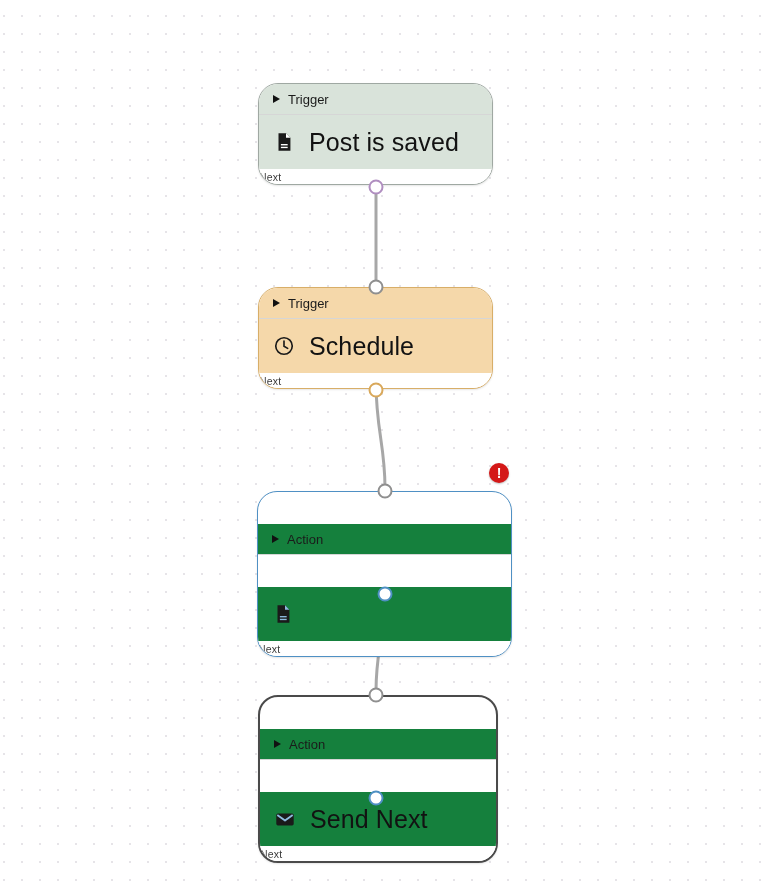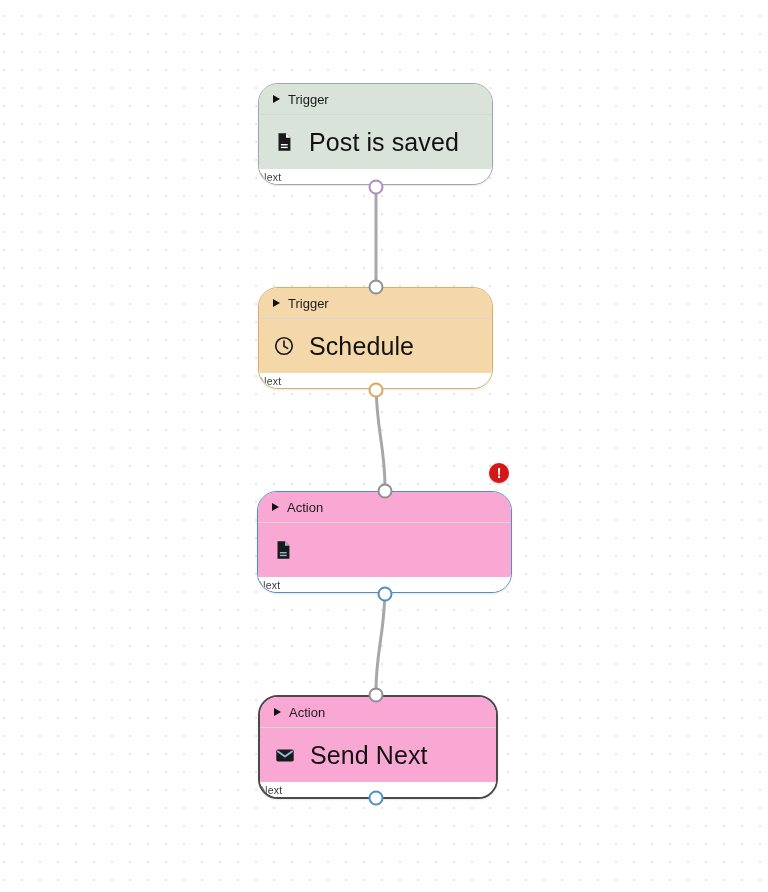--- a/index.html
+++ b/index.html
@@ -55,21 +55,21 @@
     display:flex;align-items:center;
     box-sizing:border-box;
   }
   .foot-label{font-size:10.5px;color:#3b3b3b;letter-spacing:.2px;}
 
   
   .n-trigger  .node-head,.n-trigger  .node-body{background:#d9e3da;}
   .n-trigger  {border-color:#9fa8a2;}
   .n-advanced .node-head,.n-advanced .node-body{background:#f5d8aa;}
   .n-advanced {border-color:#d8ae68;}
-  .n-action   .node-head,.n-action   .node-body{background:#f9a8d4;}
+  .n-action   .node-head,.n-action   .node-body{background:#15803d;margin-top:32px;}
   .n-action   {border-color:#4f90c4;}
   .n-selected {border-color:#4a4a4a;border-width:2px;}
 
   
   .ico{flex:0 0 auto;width:22px;height:22px;display:block;}
 
   
   .port{
     position:absolute;z-index:3;
     width:15px;height:15px;border-radius:50%;

